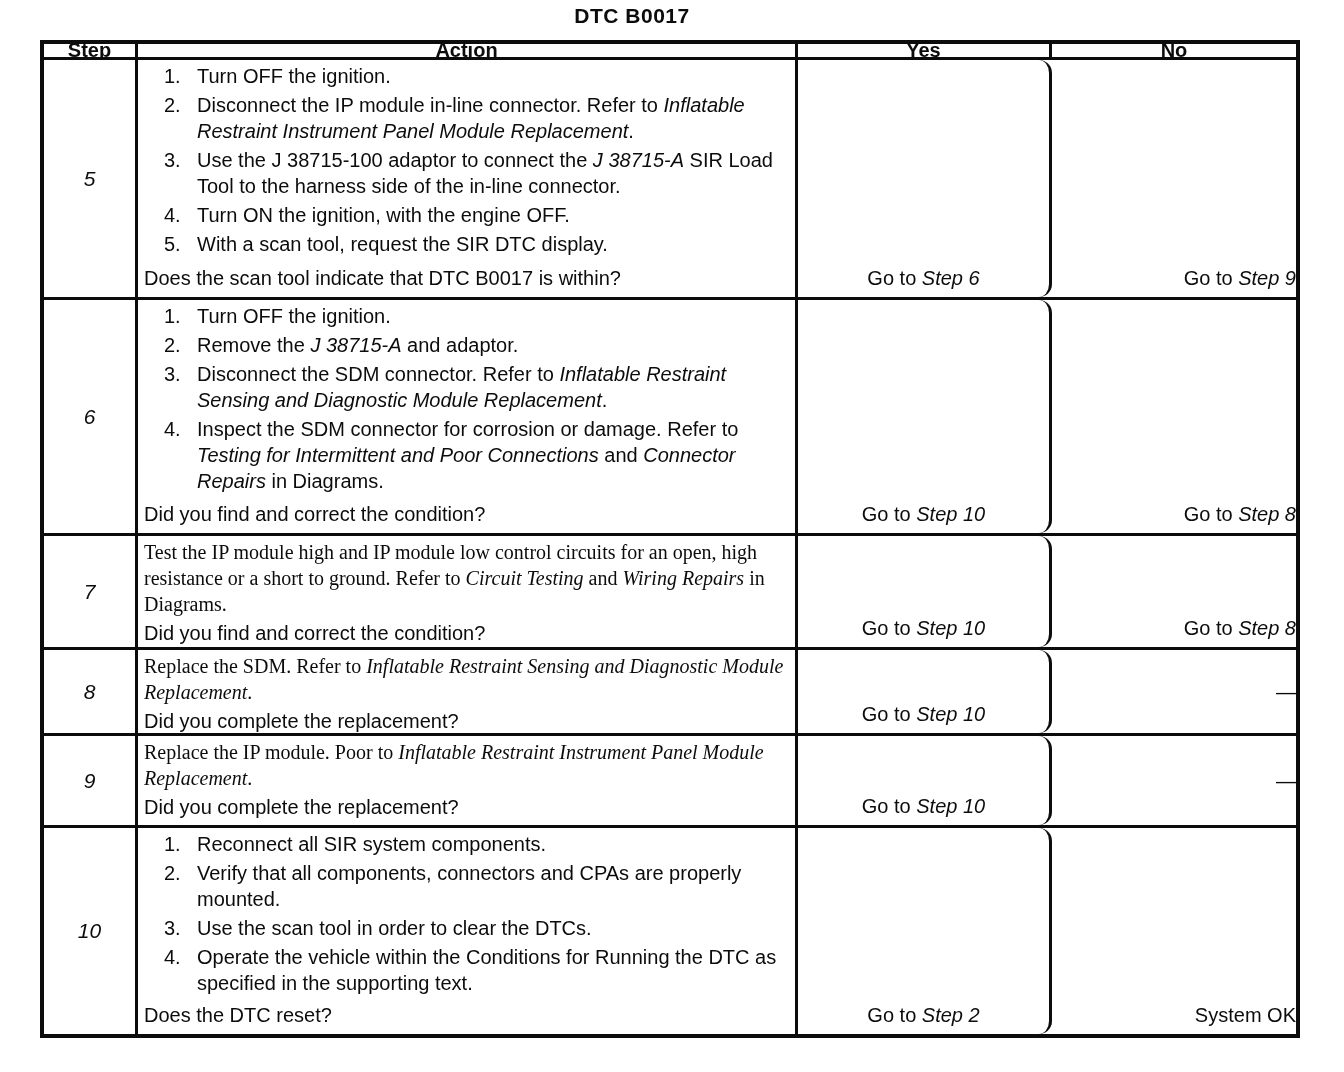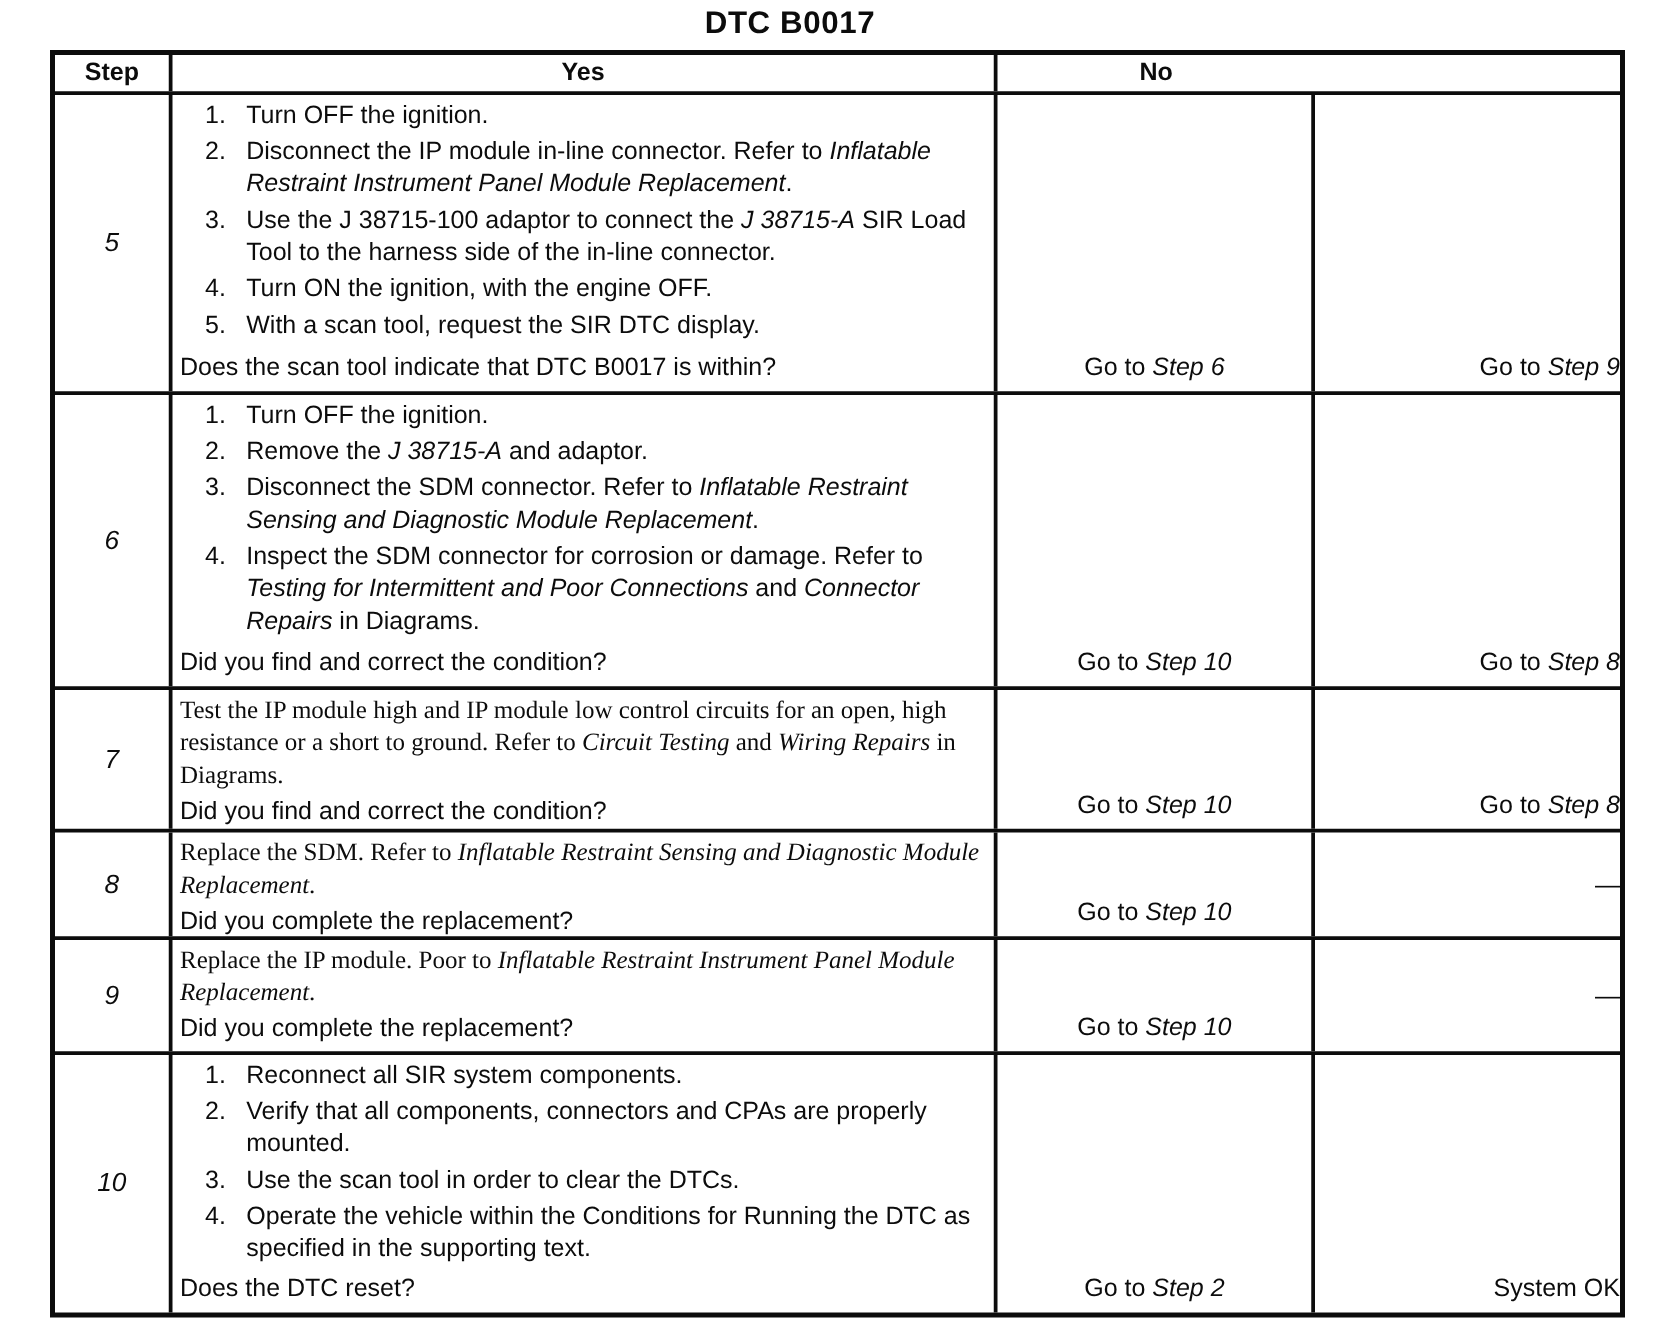--- a/index.html
+++ b/index.html
@@ -15,21 +15,21 @@
     color: #0c0c0c;
     -webkit-font-smoothing: antialiased;
   }
   .page-title {
     position: absolute;
     top: 4px;
     left: 0;
     width: 1264px; 
     text-align: center;
     font-weight: bold;
-    font-size: 25px;
+    font-size: 21px;
     letter-spacing: 0.5px;
   }
   .diag-table {
     position: absolute;
     left: 40px;
     top: 40px;
     width: 1260px;
     box-sizing: border-box;
     border: 4px solid #0c0c0c;
     background: #ffffff;
@@ -41,21 +41,21 @@
     box-sizing: border-box;
   }
   .tr:last-child { border-bottom: none; }
   .td {
     border-right: 3px solid #0c0c0c;
     box-sizing: border-box;
     overflow: hidden;
   }
   .td:last-child { border-right: none; align-items: flex-end; }
 
-  .tr.hdr { height: 32px; }
+  .tr.hdr { height: 16px; }
   .tr.hdr .td {
     display: flex;
     align-items: center;
     justify-content: center;
     font-weight: bold;
     font-size: 20px;
   }
 
   .step-cell {
     display: flex;
@@ -84,36 +84,38 @@
 
   .yn {
     display: flex;
     flex-direction: column;
     justify-content: flex-end;
     align-items: center;
     padding-bottom: 6px;
     font-size: 20px;
     line-height: 26px;
     text-align: center;
+    border-radius: 13px;
   }
   .yn.mid {
     justify-content: center;
     padding-bottom: 0;
   }
   .it { font-style: italic; }
 </style>
 </head>
 <body>
 
 <div class="page-title">DTC B0017</div>
 
 <div class="diag-table">
 
   <div class="tr hdr">
     <div class="td">Step</div>
+    <div class="td">Action</div>
     <div class="td">Yes</div>
     <div class="td">No</div>
   </div>
 
   <div class="tr" style="height:240px">
     <div class="td step-cell">
         <span>5</span>
       </div>
     <div class="td action-cell">
       <div class="item">

